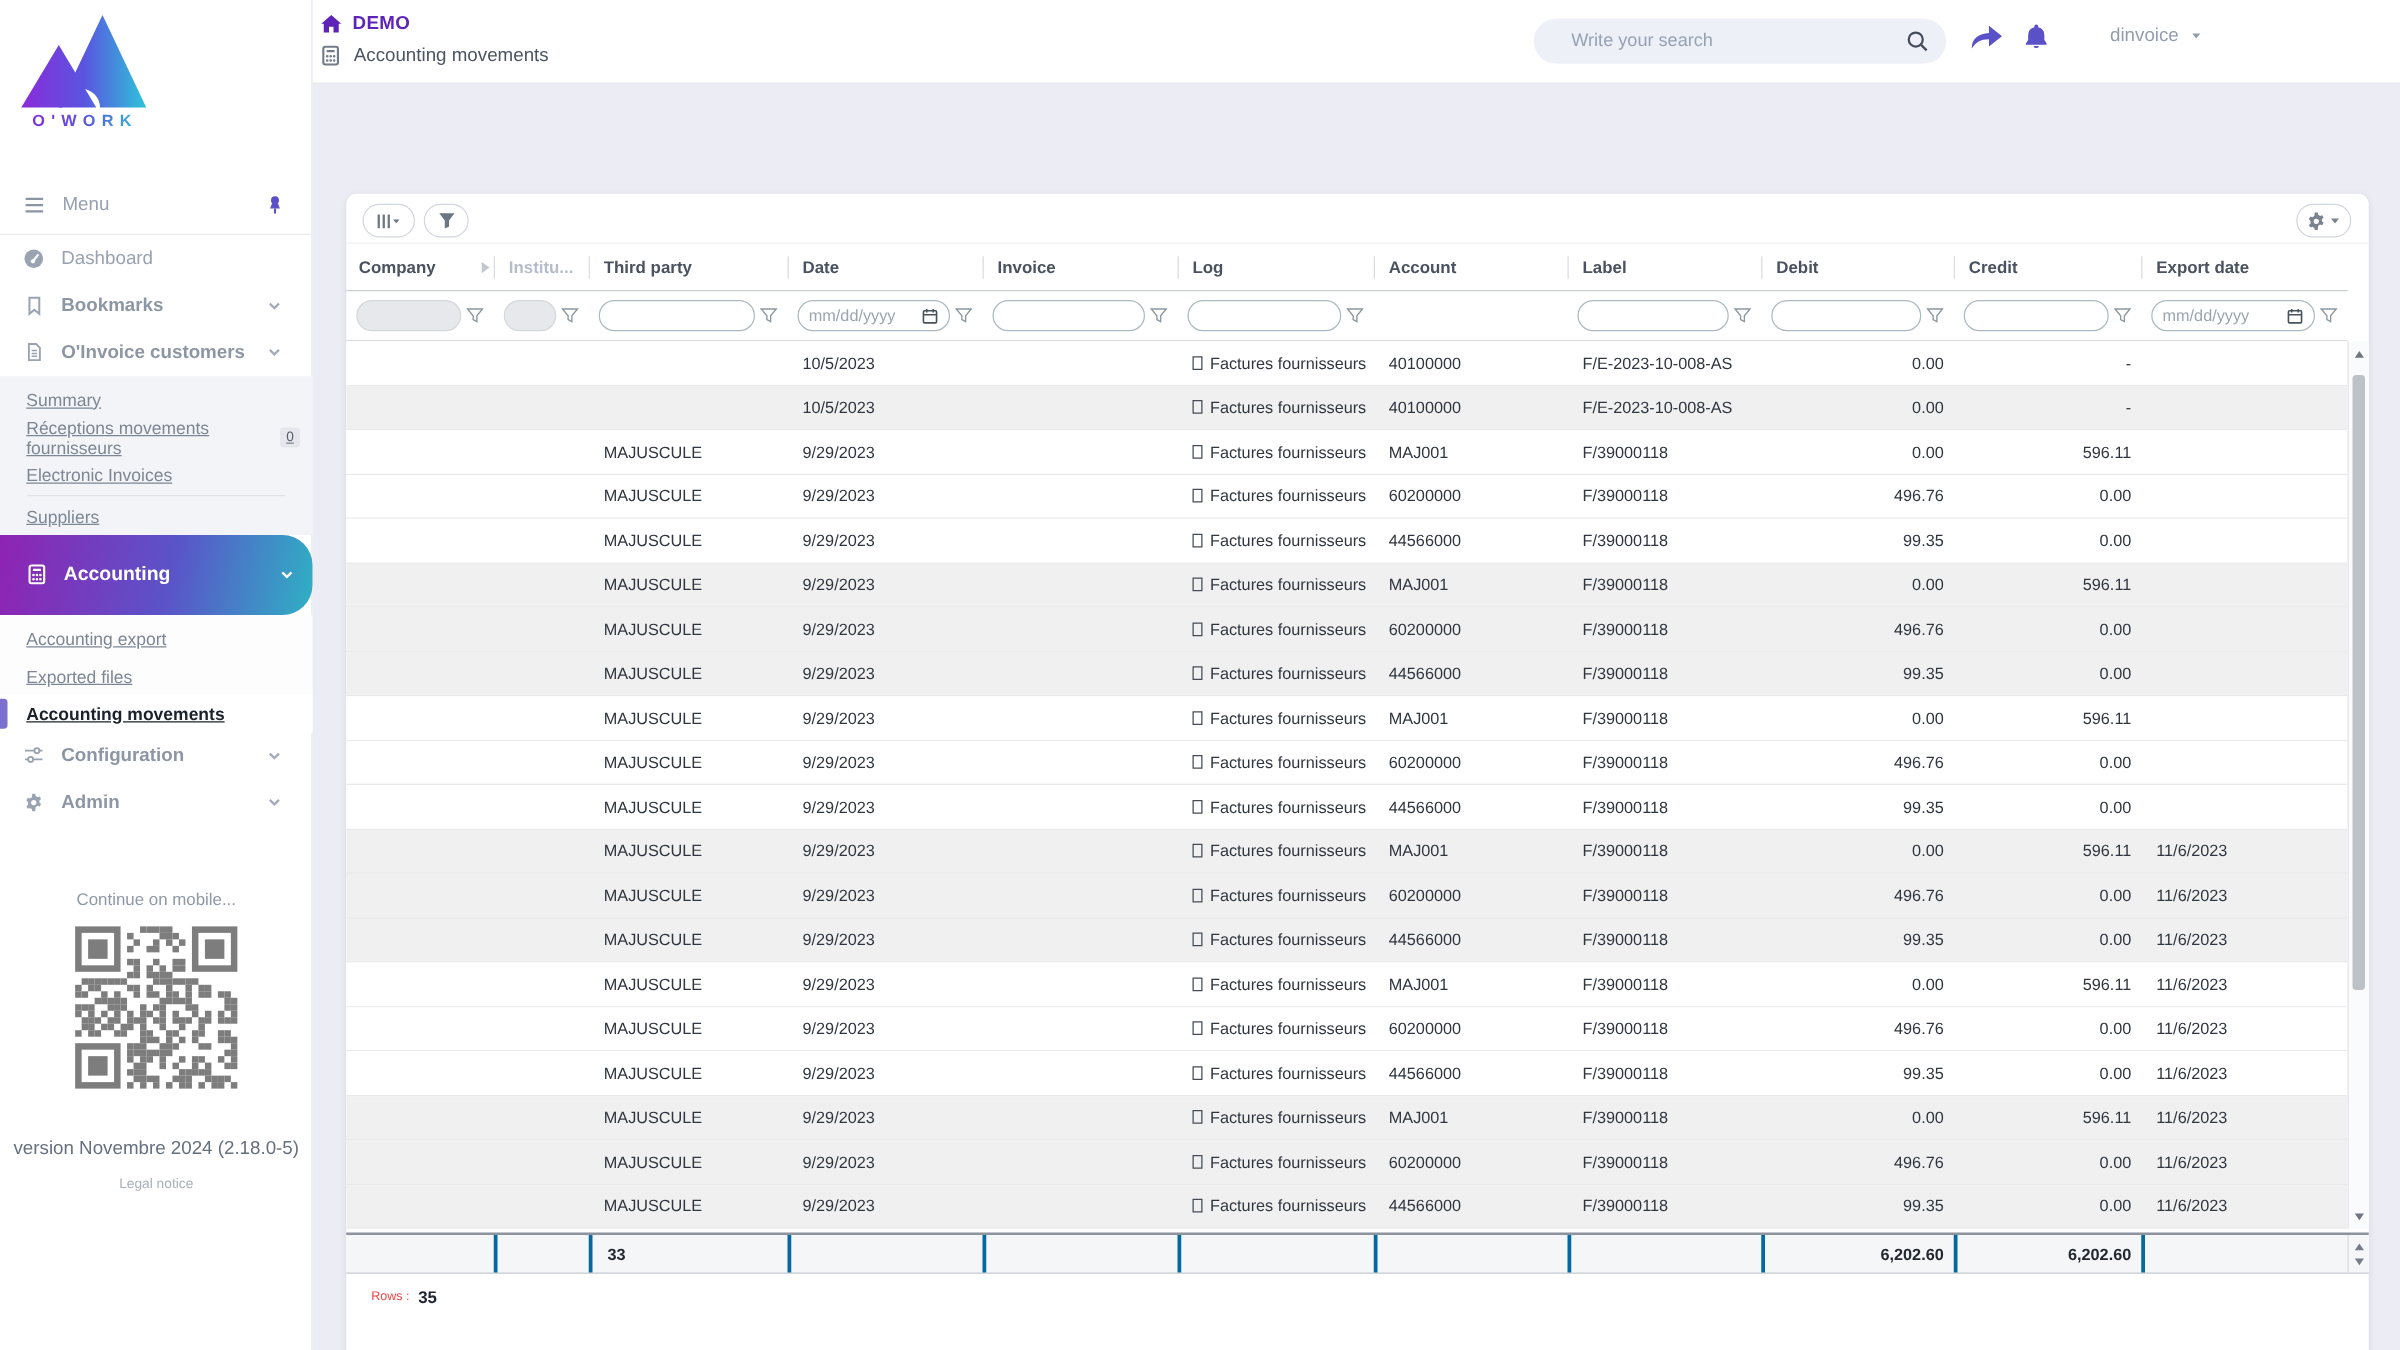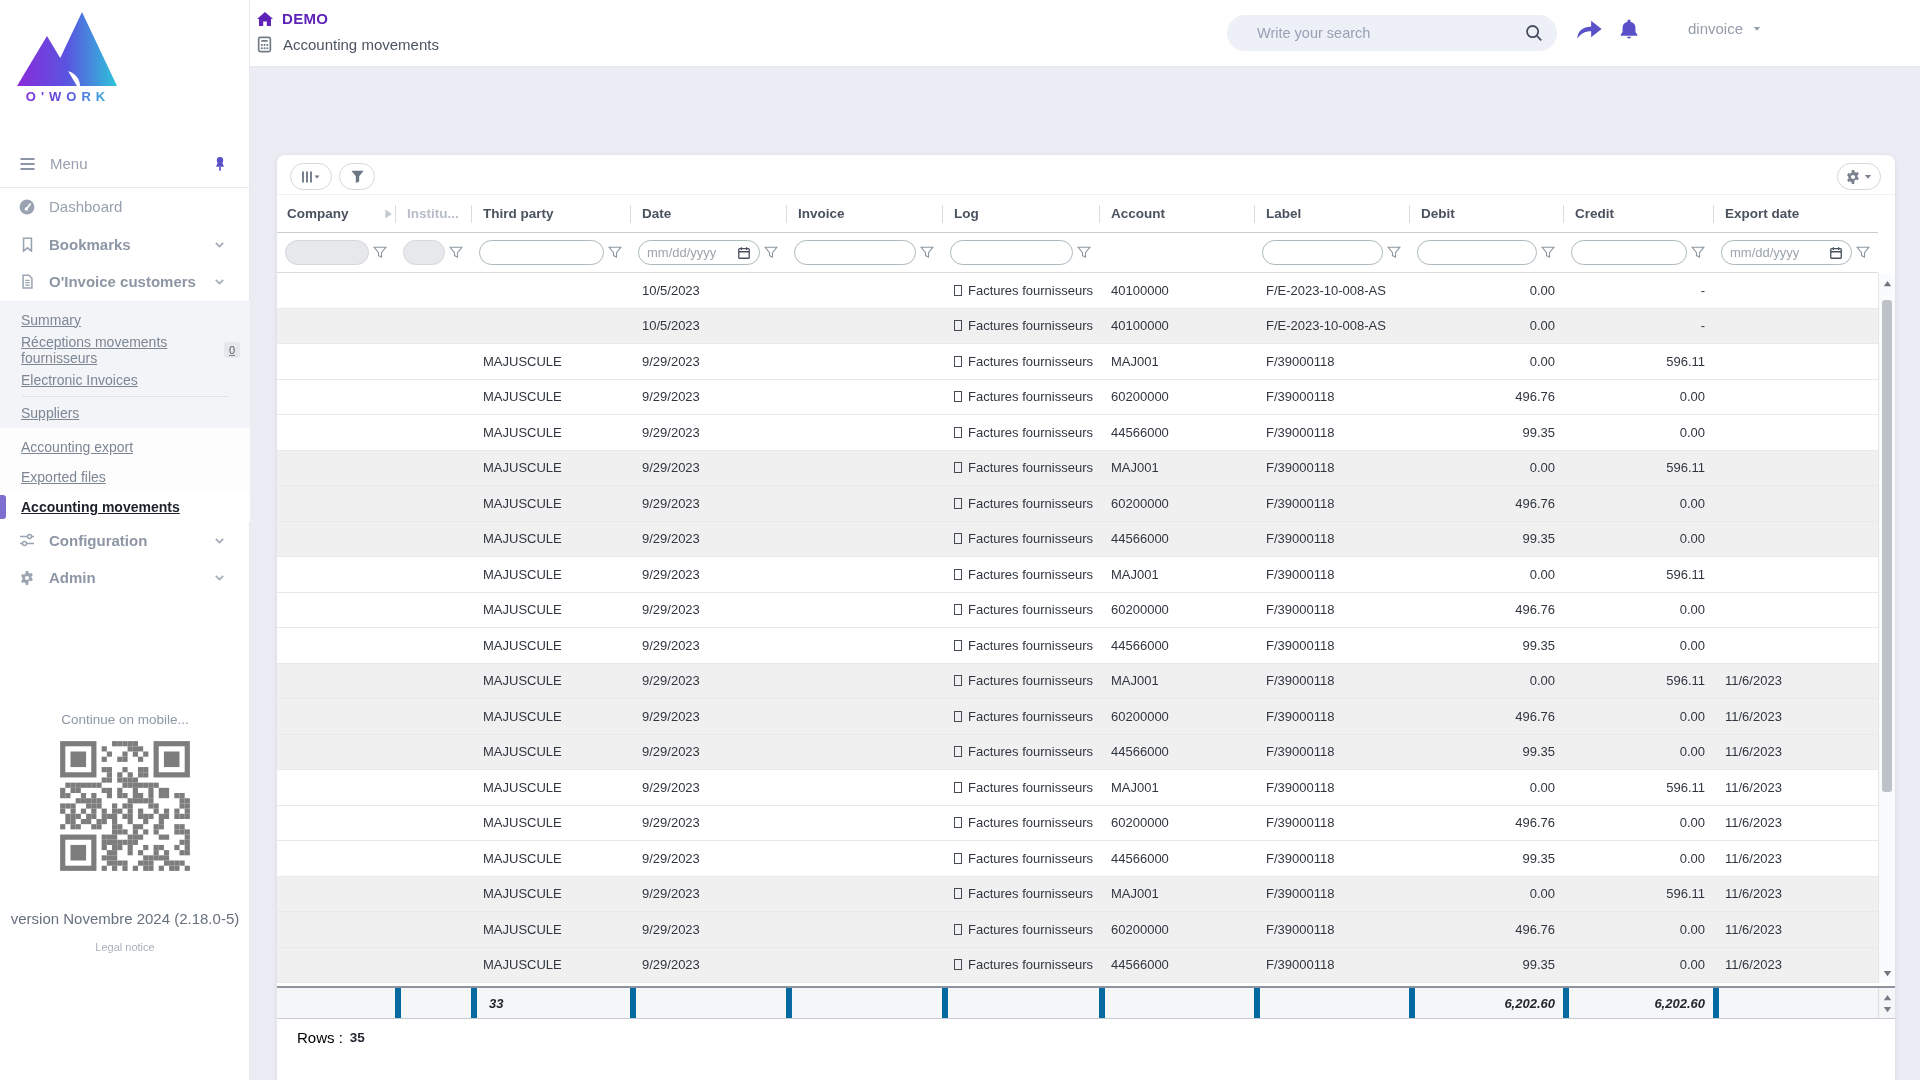--- a/index.html
+++ b/index.html
@@ -119,28 +119,28 @@
   #v-scroll .arrow { position:absolute; left:0; width:17px; height:16px; display:flex;
     align-items:center; justify-content:center; color:#6f7680; cursor:pointer; }
   #v-scroll .up { top:2px; } #v-scroll .down { bottom:2px; }
   #v-thumb { position:absolute; left:3px; top:27px; width:10px; height:492px;
     background:#bdc1c8; border-radius:3px; cursor:grab; }
 
   #totals { position:absolute; left:0; top:831px; width:1618px; height:33px; display:flex;
     background:#f4f6f8; border-top:2px solid #8e949e; border-bottom:1px solid #c6cad1; }
   .tcell { display:flex; align-items:center; padding:0 12px; font-size:13px; font-weight:bold;
     color:#23282f; }
-  .tcell + .tcell { border-left:6px solid #0369a1;font-style:italic; }
+  .tcell + .tcell { border-left:3px solid #0369a1; }
   .tcell.right { justify-content:flex-end; padding-right:8px; }
   #totals .mini-scroll { width:17px; display:flex; flex-direction:column; align-items:center;
     justify-content:center; gap:5px; color:#767d87; border-left:1px solid #dadde2; cursor:pointer; }
 
   #panel-footer { position:absolute; left:0; top:864px; width:1618px; height:36px;
     display:flex; align-items:center; padding-left:20px; }
-  #panel-footer .lbl { font-size:15px; color:#000000; margin-right:7px; }
+  #panel-footer .lbl { font-size:10px; color:#ef4444; margin-right:7px; }
   #panel-footer .val { font-size:13.5px; font-weight:bold; color:#1f2430; }
 </style>
 </head>
 <body>
 
 <div id="sidebar">
   <div id="logo">
     <svg viewBox="10 8 116 100" width="116" height="100">
       <defs>
         <linearGradient id="lg" x1="15" y1="50" x2="115" y2="50" gradientUnits="userSpaceOnUse">
@@ -218,20 +218,35 @@
           <span>Réceptions movements fournisseurs</span>
           <span class="badge">0</span>
         </div>
         <div class="sub-item">
           <span>Electronic Invoices</span>
         </div>
         <div class="sub-divider"></div>
         <div class="sub-item">
           <span>Suppliers</span>
         </div>
+      </div>
+      <div class="side-item gradient">
+        <span class="icon s-icon">
+          <svg width="17" height="17" viewBox="0 0 16 16">
+            <rect x="2.5" y="1.3" width="11" height="13.4" rx="1.5" fill="none" stroke="currentColor" stroke-width="1.6"></rect>
+            <path d="M5 4.6h6" stroke="currentColor" stroke-width="1.7" fill="none"></path>
+            <path d="M5.4 8.4h.1M8 8.4h.1M10.6 8.4h.1M5.4 11.6h.1M8 11.6h.1M10.6 11.6h.1" stroke="currentColor" stroke-width="1.9" stroke-linecap="round" fill="none"></path>
+          </svg>
+        </span>
+        <span class="lbl">Accounting</span>
+        <span class="icon chev">
+          <svg width="13" height="13" viewBox="0 0 16 16">
+            <path d="M3.5 6l4.5 4.5L12.5 6" fill="none" stroke="currentColor" stroke-width="2.2"></path>
+          </svg>
+        </span>
       </div>
       <div class="side-sub light">
         <div class="sub-item">
           <span>Accounting export</span>
         </div>
         <div class="sub-item">
           <span>Exported files</span>
         </div>
         <div class="sub-item active">
           <span class="bar"></span>

